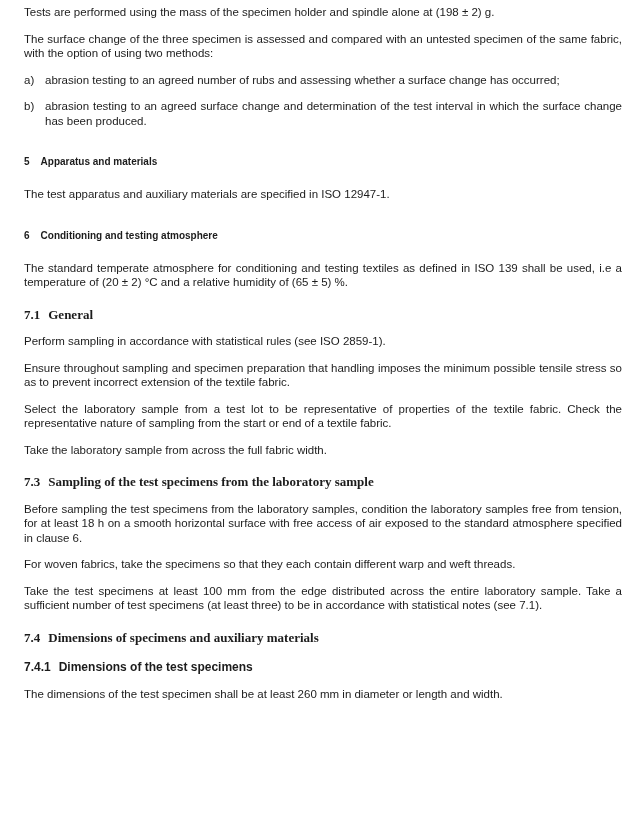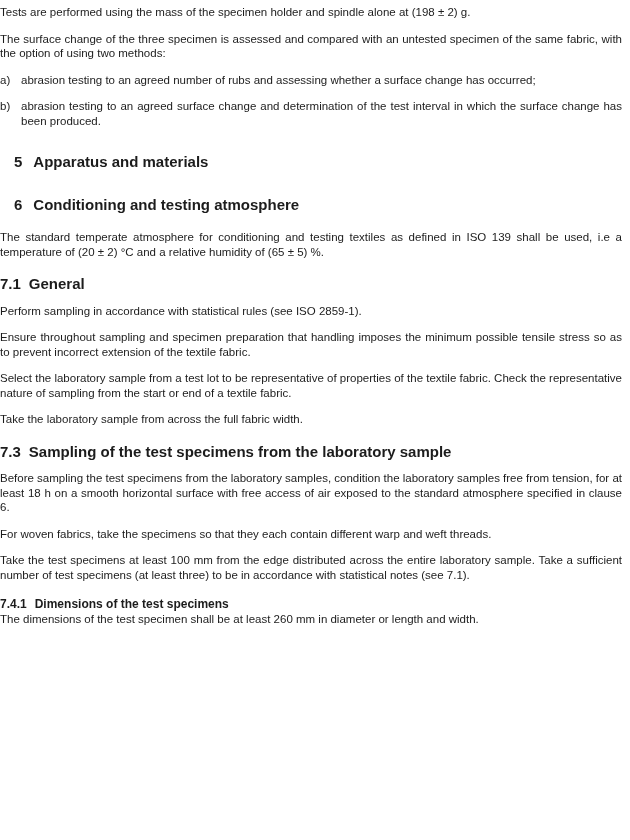--- a/index.html
+++ b/index.html
@@ -9,21 +9,21 @@
     background: #ffffff;
     color: #1c1c1c;
     font-family: "Liberation Sans", "DejaVu Sans", sans-serif;
     box-sizing: border-box;
     overflow: hidden;
   }
   .page {
     box-sizing: border-box;
     width: 630px;
     height: 840px;
-    padding: 5px 8px 4px 0;
+    padding: 5px 8px 4px 24px;
   }
   p.para {
     margin: 0 0 12px 0;
     font-size: 11.5px;
     line-height: 14.5px;
     text-align: justify;
   }
   .li {
     position: relative;
     padding-left: 21px;
@@ -31,38 +31,39 @@
     font-size: 11.5px;
     line-height: 14.5px;
     text-align: justify;
   }
   .li .li-label {
     position: absolute;
     left: 0;
     top: 0;
   }
   .h1 {
-    font-size: 15px;
+    font-size: 10px;
     line-height: 18px;
     font-weight: bold;
-    margin: 25px 0 16px 14px;
+    margin: 25px 0 16px 0;
     text-align: left;
   }
   .h2 {
-    font-size: 15px;
+    font-size: 13px;
     line-height: 15.5px;
     font-weight: bold;
     margin: 17px 0 12px 0;
     text-align: left;
+    font-family: Liberation Serif, serif;
   }
   .h3 {
     font-size: 12px;
     line-height: 15px;
     font-weight: bold;
-    margin: 15px 0 0 0;
+    margin: 15px 0 12px 0;
     text-align: left;
   }
   .hnum-wide { margin-right: 11px; }
   .hnum { margin-right: 8px; }
 </style>
 </head>
 <body>
 
 <div class="page">
 
@@ -77,20 +78,21 @@
 
   <div class="li">
     <span class="li-label">b)</span>
     <span class="li-text">abrasion testing to an agreed surface change and determination of the test interval in which the surface change has been produced.</span>
   </div>
 
   <h2 class="h1">
     <span class="hnum-wide">5</span><span>Apparatus and materials</span>
   </h2>
 
+  <p class="para">The test apparatus and auxiliary materials are specified in ISO 12947-1.</p>
 
   <h2 class="h1">
     <span class="hnum-wide">6</span><span>Conditioning and testing atmosphere</span>
   </h2>
 
   <p class="para">The standard temperate atmosphere for conditioning and testing textiles as defined in ISO 139 shall be used, i.e a temperature of (20 ± 2) °C and a relative humidity of (65 ± 5) %.</p>
 
 
   <h3 class="h2">
     <span class="hnum">7.1</span><span>General</span>
@@ -109,20 +111,23 @@
     <span class="hnum">7.3</span><span>Sampling of the test specimens from the laboratory sample</span>
   </h3>
 
   <p class="para">Before sampling the test specimens from the laboratory samples, condition the laboratory samples free from tension, for at least 18 h on a smooth horizontal surface with free access of air exposed to the standard atmosphere specified in clause 6.</p>
 
   <p class="para">For woven fabrics, take the specimens so that they each contain different warp and weft threads.</p>
 
   <p class="para">Take the test specimens at least 100 mm from the edge distributed across the entire laboratory sample. Take a sufficient number of test specimens (at least three) to be in accordance with statistical notes (see 7.1).</p>
 
 
+  <h3 class="h2">
+    <span class="hnum">7.4</span><span>Dimensions of specimens and auxiliary materials</span>
+  </h3>
 
   <h4 class="h3">
     <span class="hnum">7.4.1</span><span>Dimensions of the test specimens</span>
   </h4>
 
   <p class="para">The dimensions of the test specimen shall be at least 260 mm in diameter or length and width.</p>
 
 </div>
 
 </body></html>

